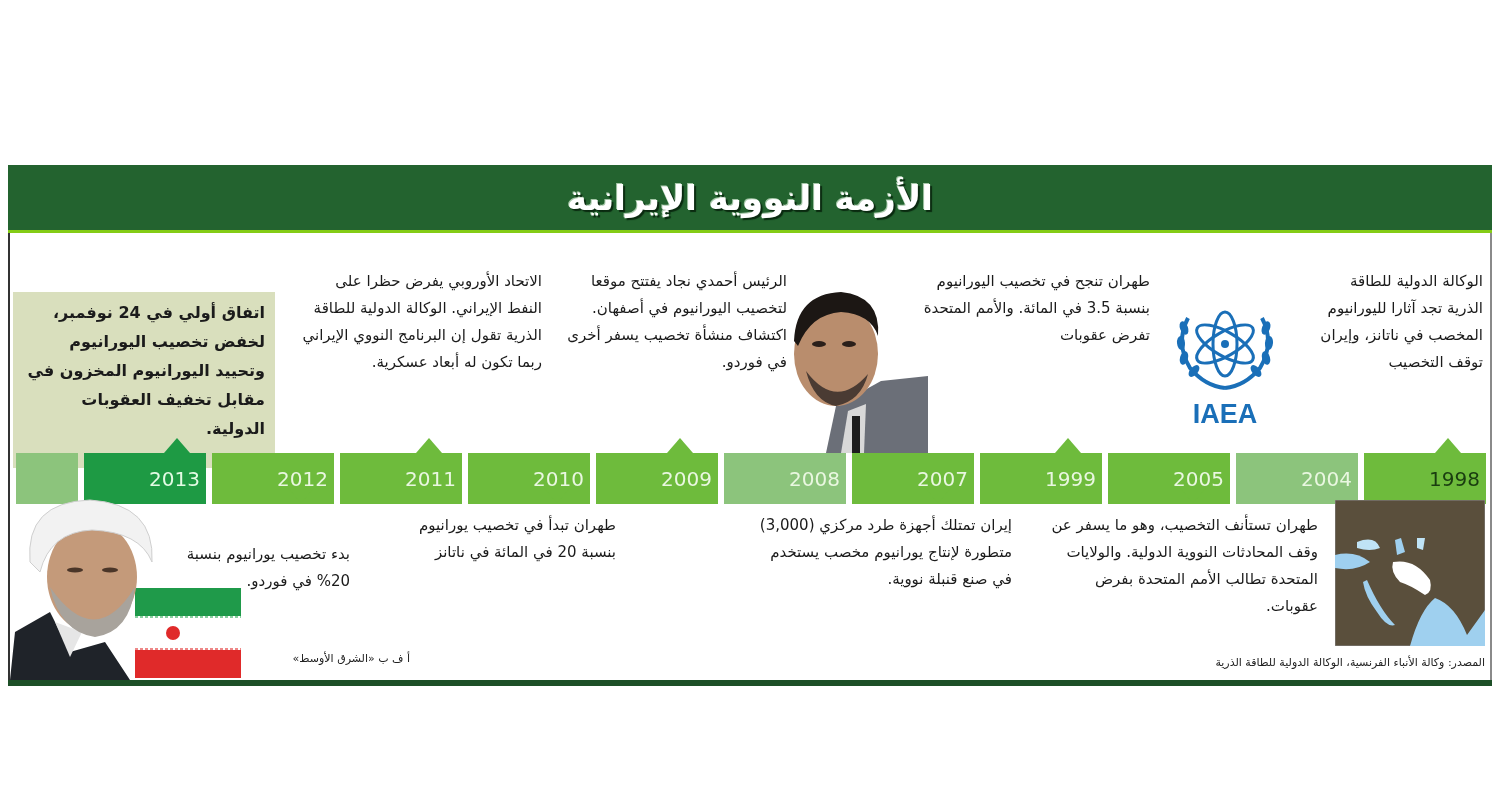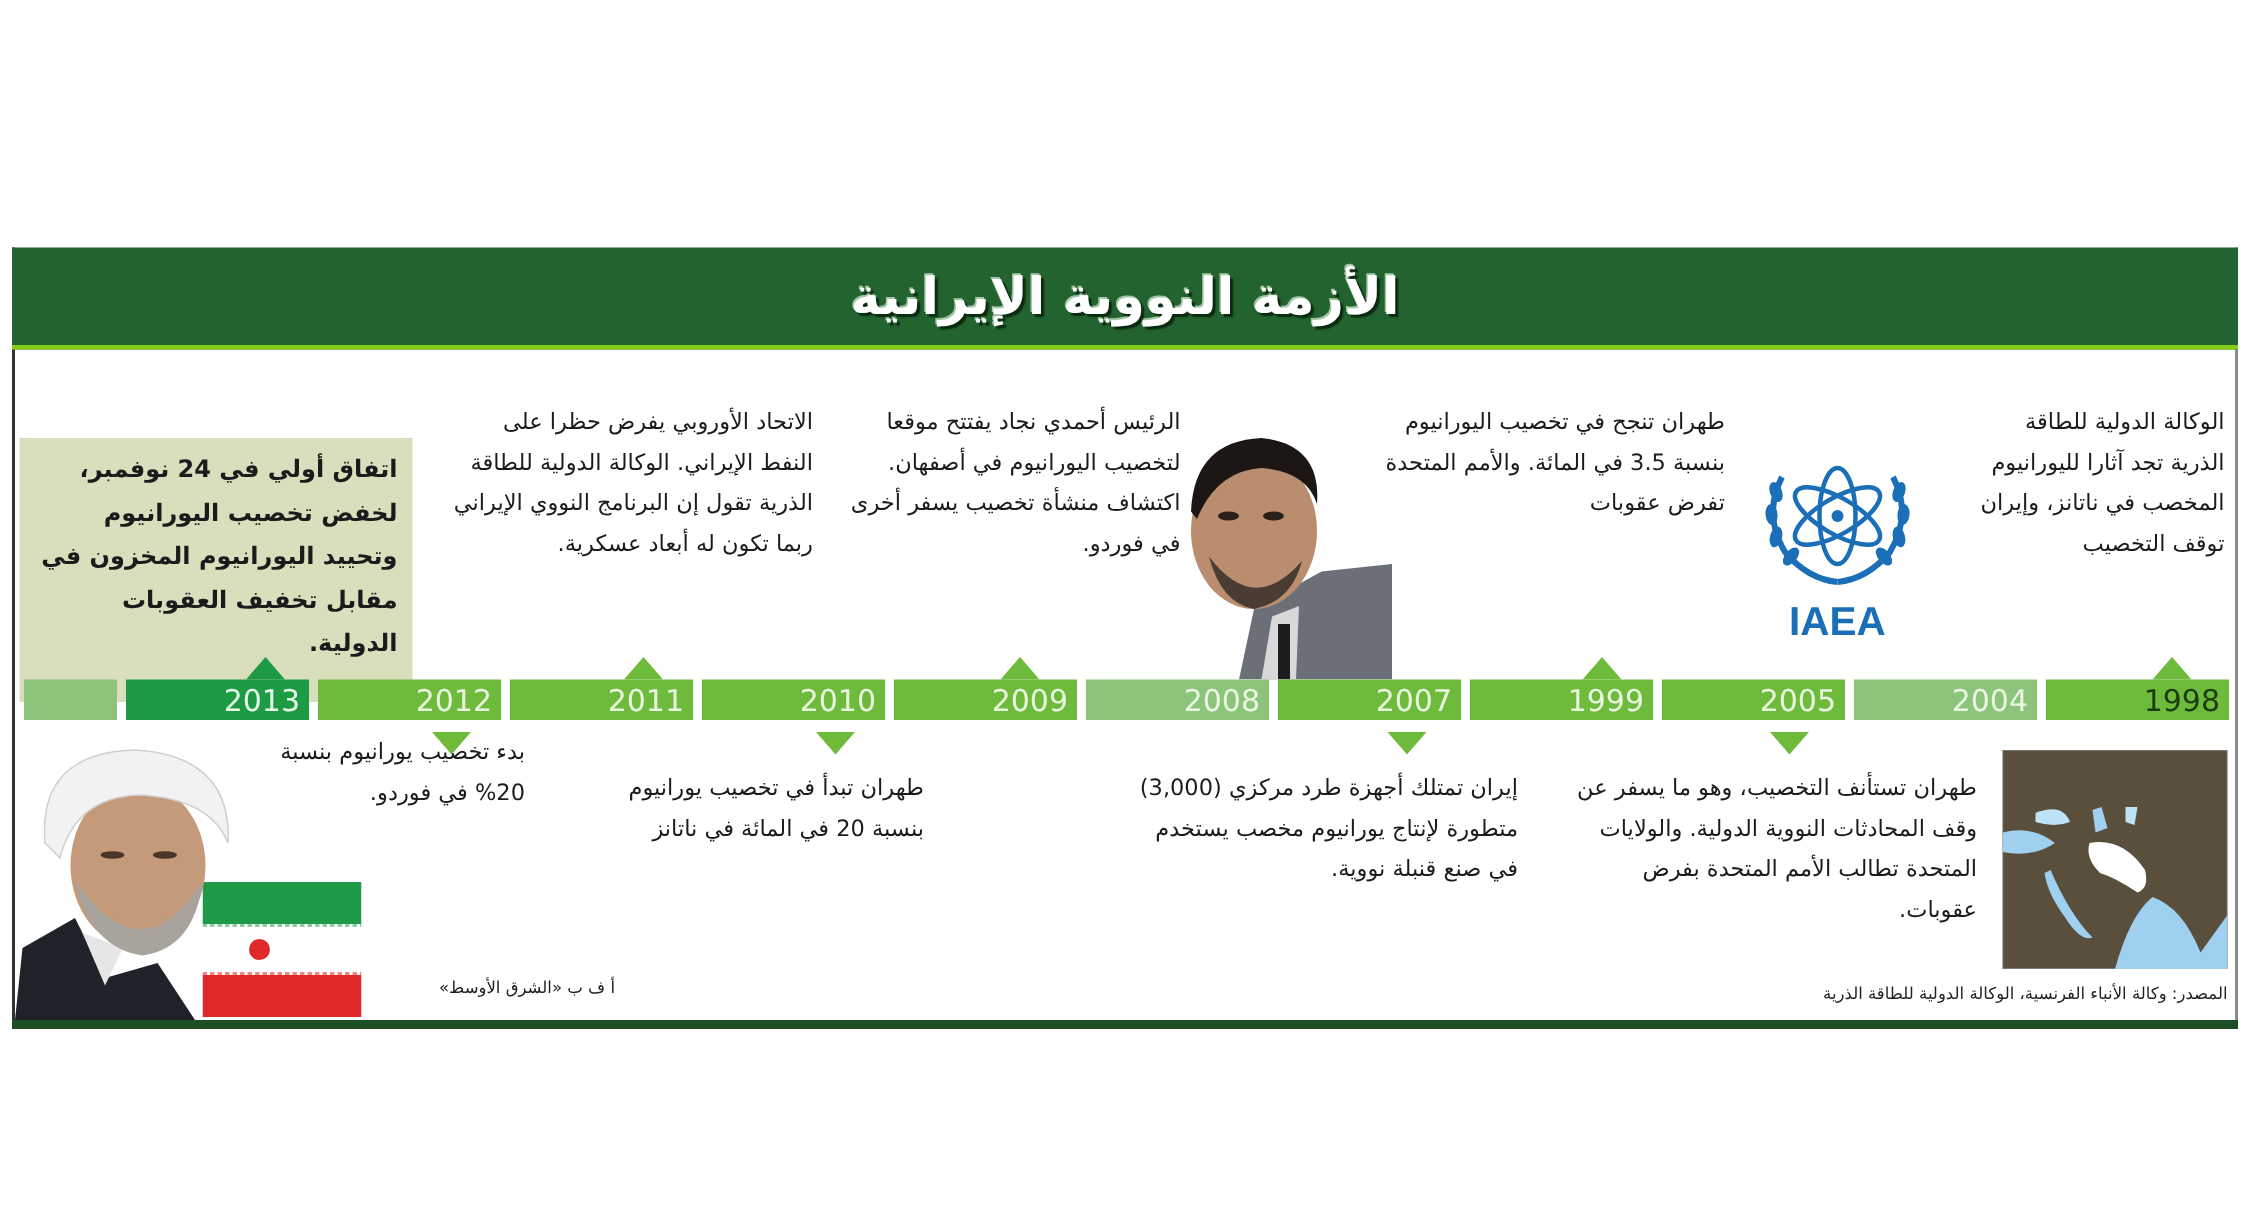--- a/index.html
+++ b/index.html
@@ -30,21 +30,21 @@
     font-size: 15px; line-height: 27px; font-family: "DejaVu Sans", sans-serif;
   }
   .highlight-box {
     position: absolute; left: 13px; top: 256px; width: 262px; height: 176px;
     background: #d9dfbd; box-sizing: border-box; padding: 6px 10px;
     direction: rtl; text-align: right; font-size: 16px; font-weight: bold;
     line-height: 29px; color: #1b1b1b; margin-top: 36px;
   }
   .timeline { position: absolute; left: 16px; top: 453px; height: 35px; width: 1470px; }
   .seg {
-    position: absolute; top: 0; height: 27px; box-sizing: border-box;
+    position: absolute; top: 0; height: 51px; box-sizing: border-box;
     display: flex; align-items: center; justify-content: flex-end; padding-right: 6px;
     font-family: "DejaVu Sans", sans-serif; font-size: 20px; color: #e9f7e0;
   }
   .seg.light { background: #8cc47c; }
   .seg.mid { background: #6ebb3c; }
   .seg.dark { background: #1e9a44; color: #e3fbe4; }
   .seg.first { color: #1a3d10; background: #6ebb3c; }
   .tri-up {
     position: absolute; width: 0; height: 0; border-left: 13px solid transparent;
     border-right: 13px solid transparent; border-bottom: 15px solid #6ebb3c;
@@ -200,21 +200,21 @@
 </div>
 
 <div class="event" style="left:750px; top:512px; width:262px;">
   <span>إيران تمتلك أجهزة طرد مركزي (3,000) متطورة لإنتاج يورانيوم مخصب يستخدم في صنع قنبلة نووية.</span>
 </div>
 
 <div class="event" style="left:408px; top:512px; width:208px;">
   <span>طهران تبدأ في تخصيب يورانيوم بنسبة 20 في المائة في ناتانز</span>
 </div>
 
-<div class="event" style="left:160px; top:488px; width:190px;">
+<div class="event" style="left:160px; top:541px; width:190px;">
   <span>بدء تخصيب يورانيوم بنسبة 20% في فوردو.</span>
 </div>
 
 <div class="flag">
   <svg width="106" height="90" viewBox="0 0 106 90">
     <rect x="0" y="0" width="106" height="28" fill="#1f9a4a"></rect>
     <rect x="0" y="28" width="106" height="34" fill="#ffffff"></rect>
     <rect x="0" y="62" width="106" height="28" fill="#e02a2a"></rect>
     <line x1="0" y1="29" x2="106" y2="29" stroke="#8ad0a0" stroke-width="2" stroke-dasharray="3 2"></line>
     <line x1="0" y1="61" x2="106" y2="61" stroke="#e88" stroke-width="2" stroke-dasharray="3 2"></line>

